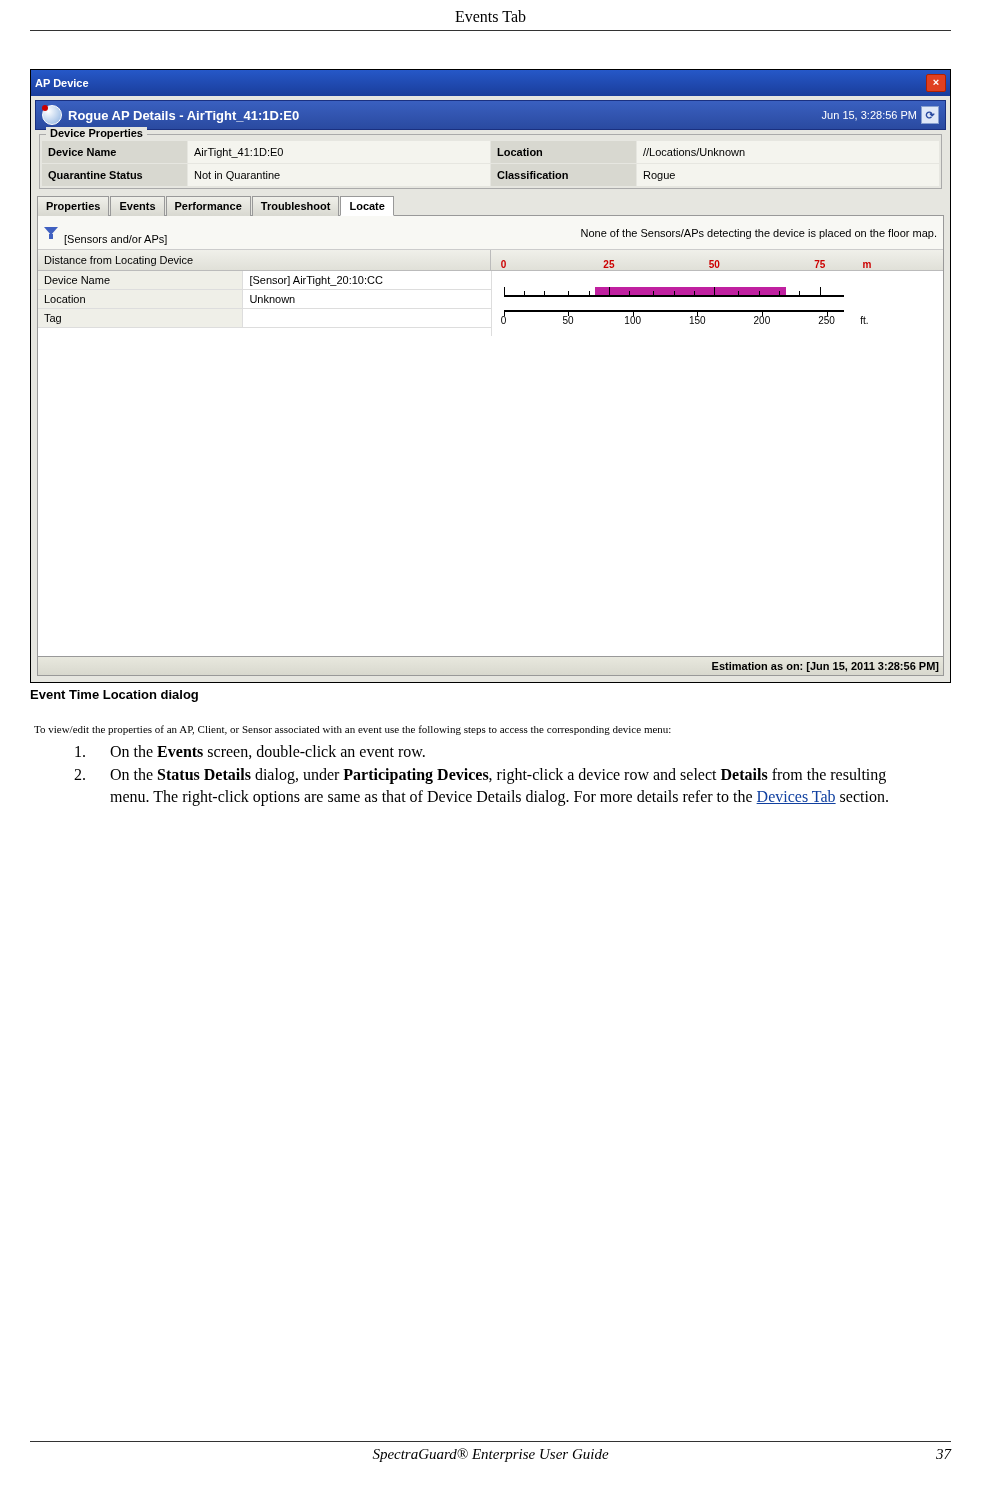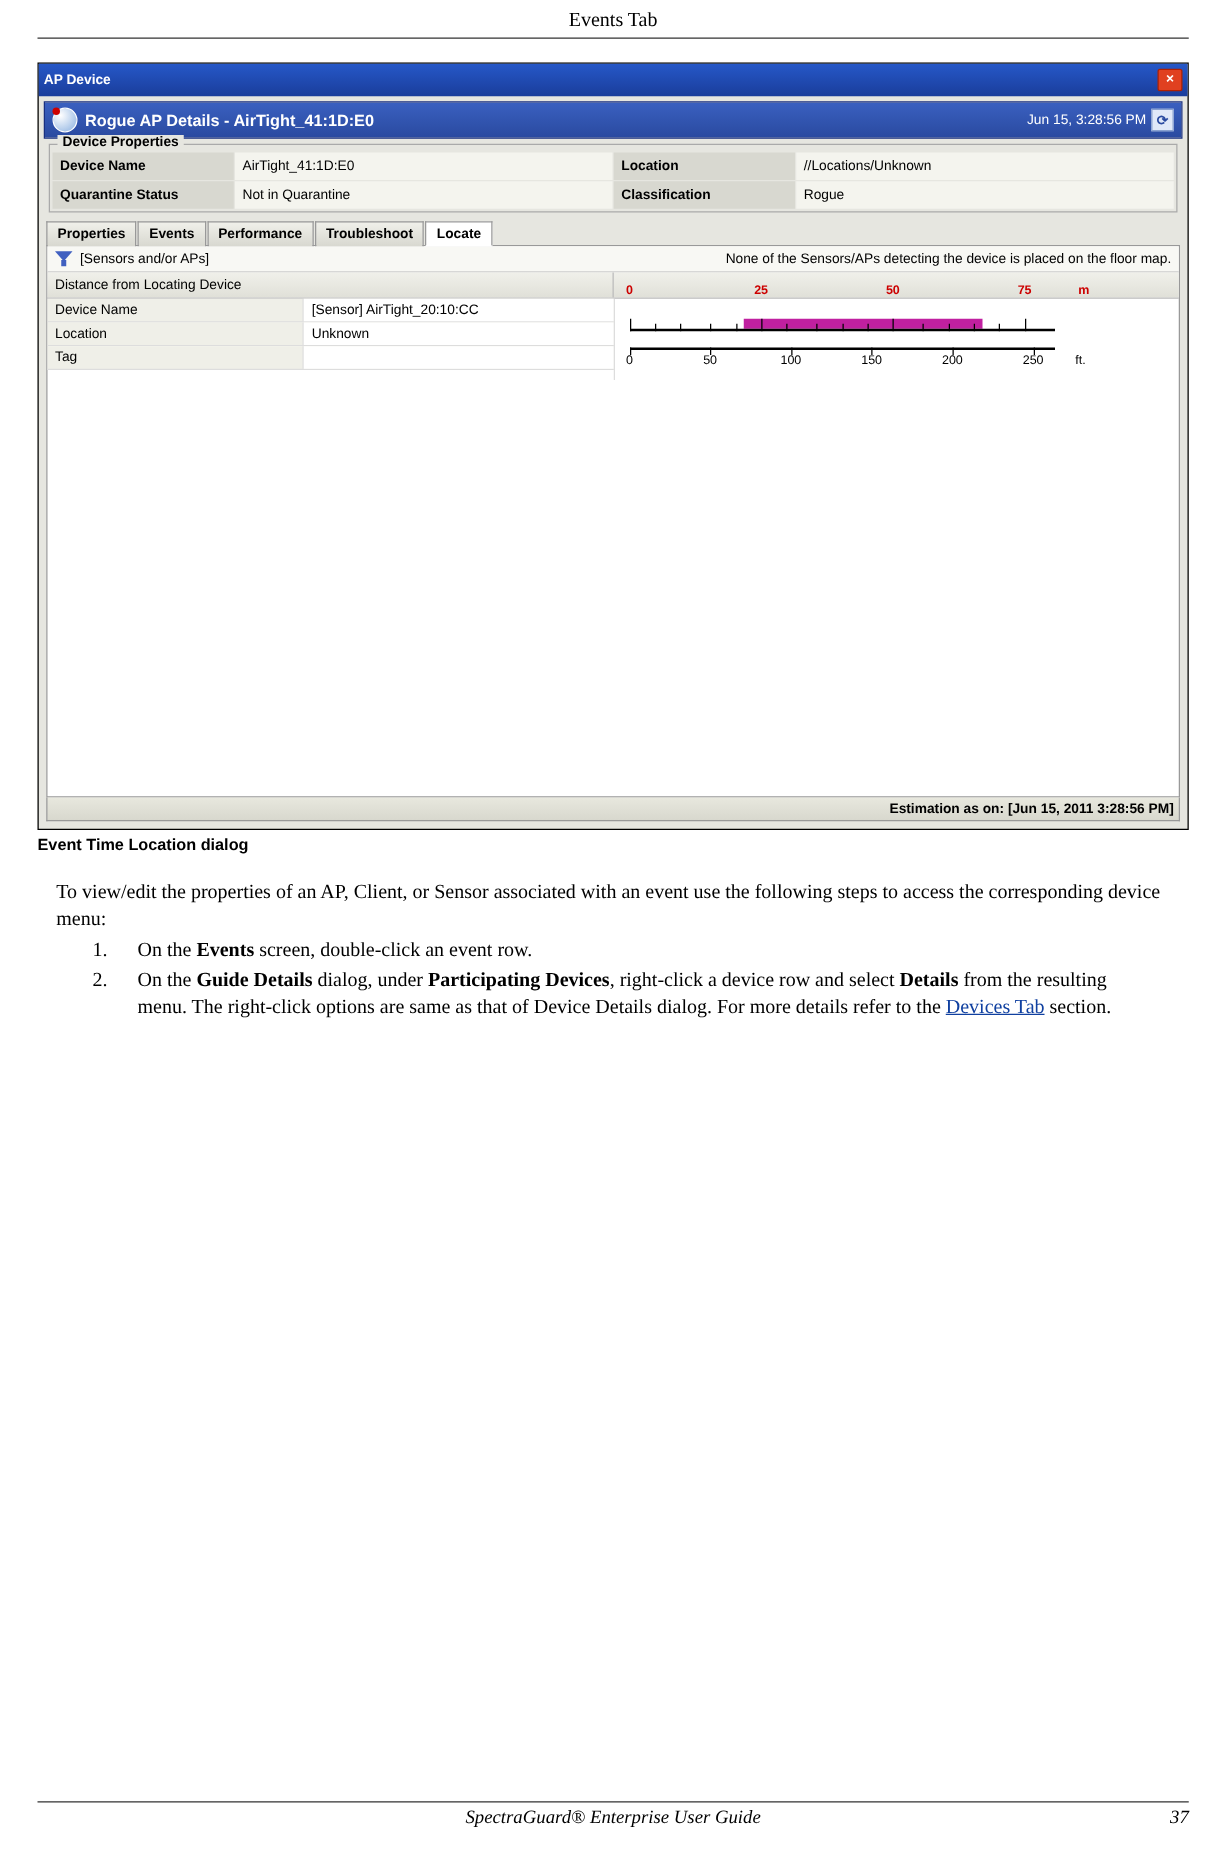--- a/index.html
+++ b/index.html
@@ -14,21 +14,21 @@
     padding: 0 30px 30px 30px;
     box-sizing: border-box;
     min-height: 1493px;
     position: relative;
   }
   .page-header {
     text-align: center;
     font-size: 16px;
     padding: 8px 0 4px 0;
     border-bottom: 1px solid #333;
-    margin-bottom: 19px;
+    margin-bottom: 38px;
   }
   .page-footer {
     position: absolute;
     bottom: 30px;
     left: 30px;
     right: 30px;
     border-top: 1px solid #333;
     padding-top: 4px;
     font-style: italic;
     font-size: 15px;
@@ -192,21 +192,21 @@
     border-right: 7px solid transparent;
     border-top: 8px solid #4060c0;
   }
   .filterline .funnel::after {
     content: "";
     position: absolute;
     top: 7px; left: 5px;
     width: 4px; height: 5px;
     background: #4060c0;
   }
-  .filterline .filter-label { flex: 0 0 auto; margin-right: 20px; }
+  .filterline .filter-label { flex: 0 0 auto; margin-right: 20px; margin-top: 13px; }
   .filterline .note { flex: 1; text-align: right; }
 
   .colhdr-row {
     display: flex;
     background: linear-gradient(#f0f0ea, #e0e0d8);
     border-bottom: 1px solid #bbb;
     font-size: 11px;
   }
   .colhdr {
     padding: 4px 6px;
@@ -309,23 +309,23 @@
     font-size: 13px;
     margin: 4px 0 20px 0;
   }
   h2.section {
     font-family: "Palatino Linotype", Palatino, serif;
     font-weight: bold;
     font-size: 26px;
     margin: 2px 0 4px 12px;
   }
   .bodytext {
-    font-size: 16px;
+    font-size: 11px;
     line-height: 1.35;
-    margin: 0 0 4px 15px;
+    margin: 0 0 4px 4px;
   }
   ol.steps {
     margin: 2px 0 0 40px;
     padding: 0 40px 0 20px;
     font-size: 16px;
     line-height: 1.35;
   }
   ol.steps li { margin-bottom: 2px; padding-left: 20px; }
   a.link { color: #1040a0; text-decoration: underline; }
 </style>
@@ -447,21 +447,21 @@
   <div class="caption">Event Time Location dialog</div>
 
 
   <p class="bodytext">To view/edit the properties of an AP, Client, or Sensor associated with an event use the following steps to access the corresponding device menu:</p>
 
   <ol class="steps">
     <li>
       <span>On the </span><b>Events</b><span> screen, double-click an event row.</span>
     </li>
     <li>
-      <span>On the </span><b>Guide Details</b><span> dialog, under </span><b>Participating Devices</b><span>, right-click a device row and select </span><b>Details</b><span> from the resulting menu. The right-click options are same as that of Device Details dialog. For more details refer to the </span><a href="#" class="link">Devices Tab</a><span> section.</span>
+      <span>On the </span><b>Status Details</b><span> dialog, under </span><b>Participating Devices</b><span>, right-click a device row and select </span><b>Details</b><span> from the resulting menu. The right-click options are same as that of Device Details dialog. For more details refer to the </span><a href="#" class="link">Devices Tab</a><span> section.</span>
     </li>
   </ol>
 
   <div class="page-footer">
     <span class="spacer"></span>
     <span class="center">SpectraGuard® Enterprise User Guide</span>
     <span class="num">37</span>
   </div>
 </div>
 

